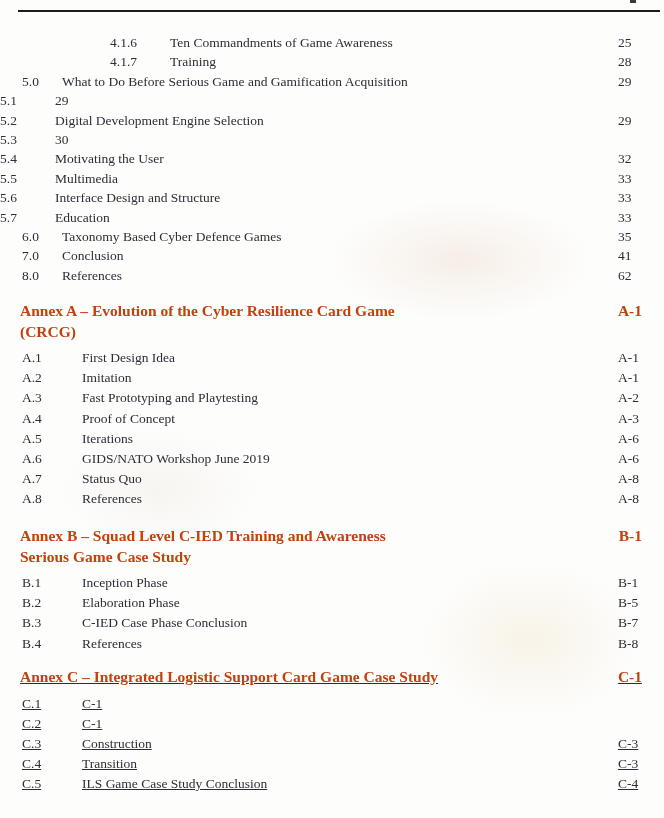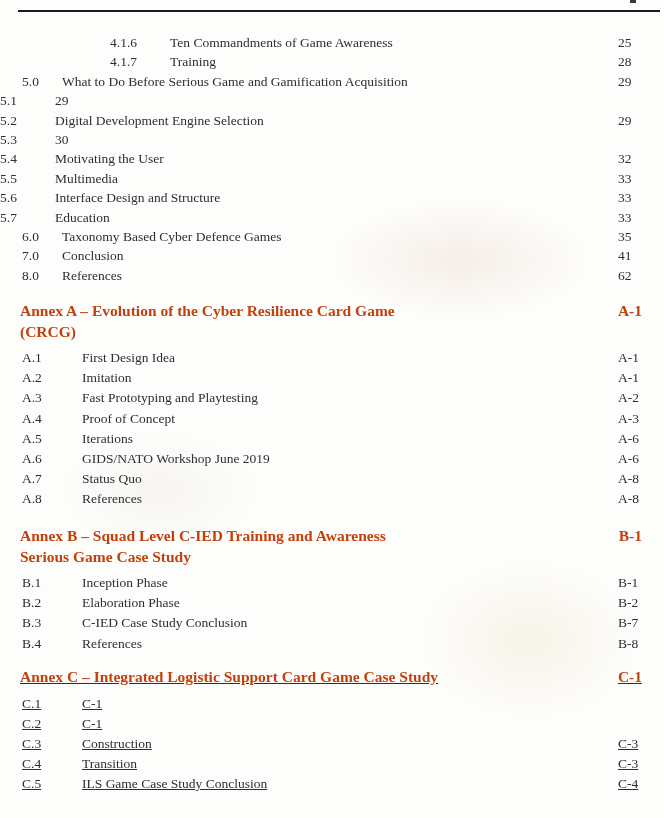--- a/index.html
+++ b/index.html
@@ -216,25 +216,25 @@
     </div>
     <div class="annex-items">
       <div class="row">
         <span class="num">B.1</span>
         <span class="title">Inception Phase</span>
         <span class="pg">B-1</span>
       </div>
       <div class="row">
         <span class="num">B.2</span>
         <span class="title">Elaboration Phase</span>
-        <span class="pg">B-2</span>
+        <span class="pg">B-5</span>
       </div>
       <div class="row">
         <span class="num">B.3</span>
-        <span class="title">C-IED Case Study Conclusion</span>
+        <span class="title">C-IED Case Phase Conclusion</span>
         <span class="pg">B-7</span>
       </div>
       <div class="row">
         <span class="num">B.4</span>
         <span class="title">References</span>
         <span class="pg">B-8</span>
       </div>
     </div>
   </div>
 

